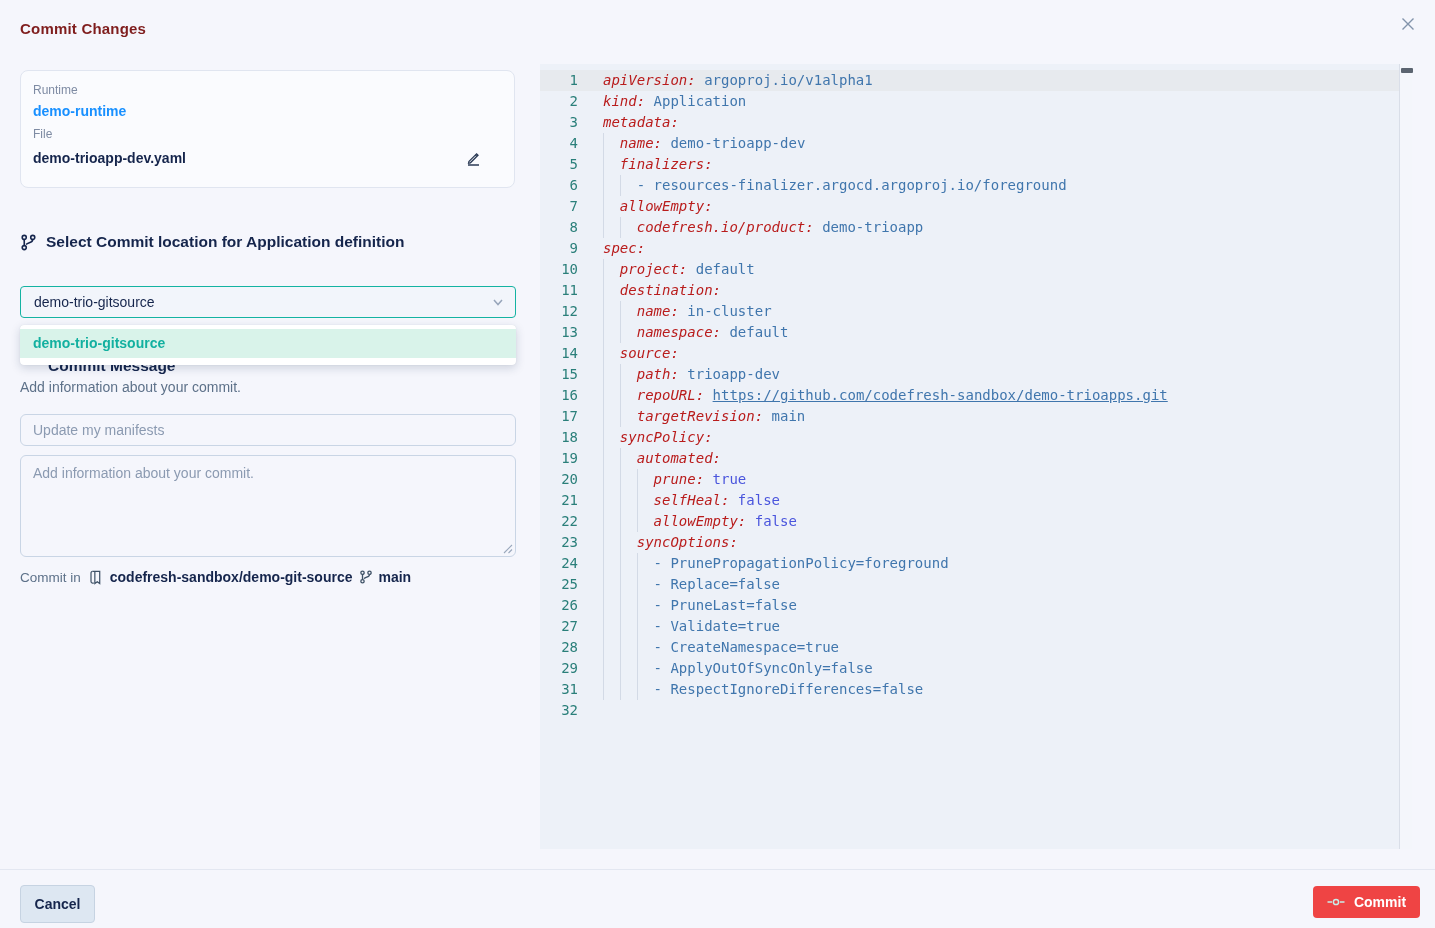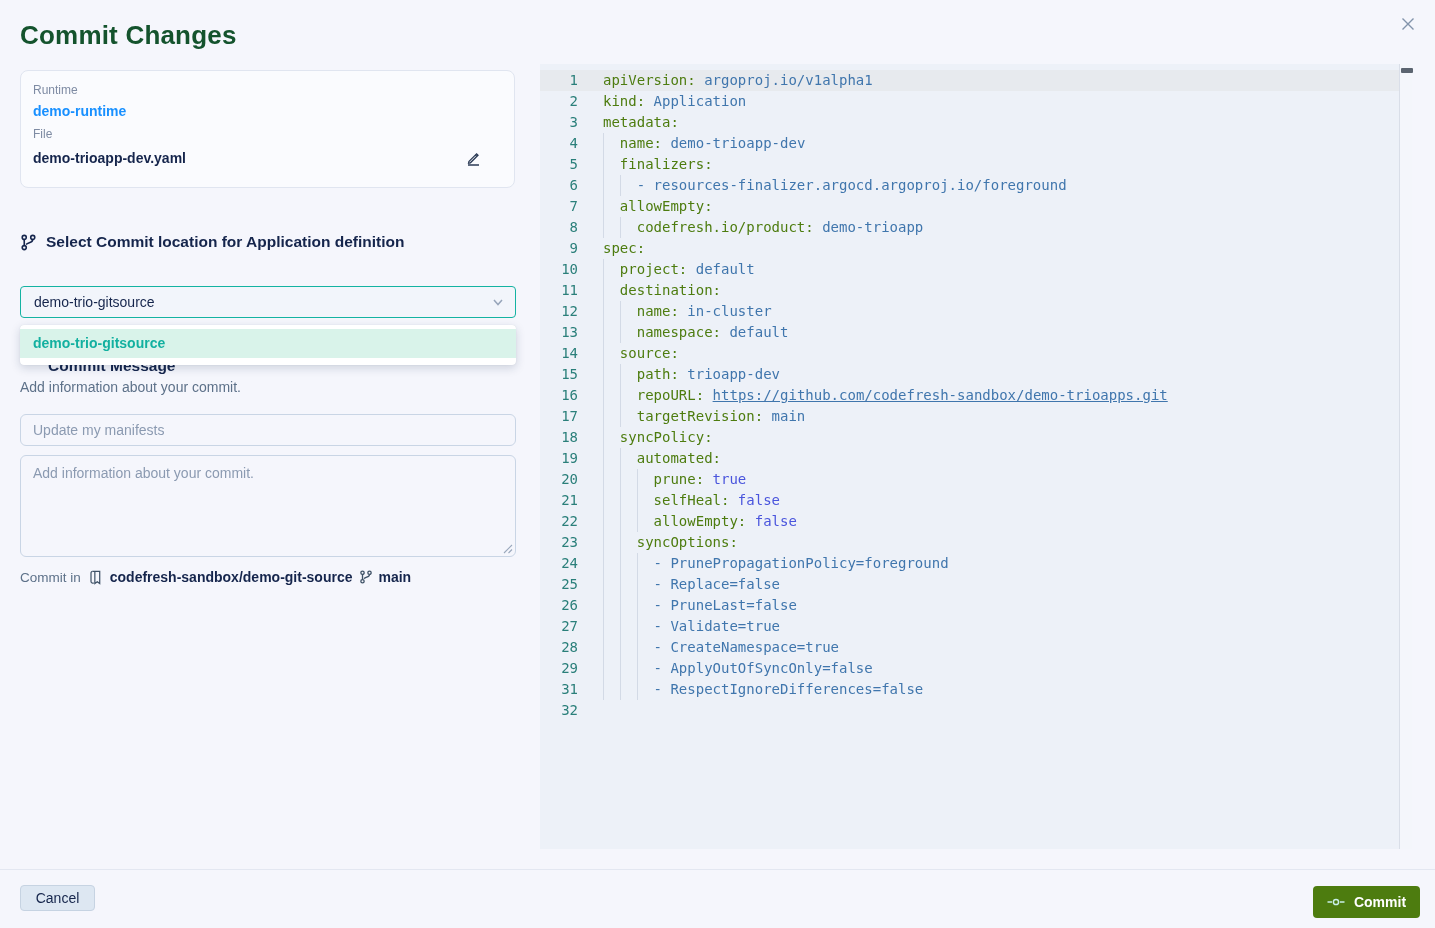--- a/index.html
+++ b/index.html
@@ -7,21 +7,21 @@
   body {
     font-family:"Liberation Sans", sans-serif;
     background:#f5f6fc;
     color:#1a2b4c;
     overflow:hidden;
     position:relative;
   }
   .abs { position:absolute; }
 
   
-  .dialog-title { left:20px; top:20px; font-size:26px; font-weight:700; color:#14532d; letter-spacing:.2px; }
+  .dialog-title { left:20px; top:20px; font-size:15px; font-weight:700; color:#7f1d1d; letter-spacing:.2px; }
   .close-btn { left:1397px; top:13px; width:22px; height:22px; cursor:pointer; display:flex; align-items:center; justify-content:center; }
 
   
   .left-col { left:20px; top:70px; width:495px; }
   .runtime-card {
     position:relative; width:495px; height:118px;
     background:#fafbfe; border:1px solid #e0e5f0; border-radius:8px;
     padding:10px 12px;
   }
   .field-label { font-size:12px; color:#7e8ba3; margin-top:2px; }
@@ -78,38 +78,38 @@
 
   
   .editor { left:540px; top:64px; width:872px; height:785px; background:#edf1f8; }
   .editor-inner { position:absolute; left:0; top:6px; width:859px;
     font-family:"DejaVu Sans Mono", monospace; font-size:14px; line-height:21px; }
   .code-line { display:flex; width:859px; white-space:pre; }
   .code-line.active { background:#e7eaee; }
   .lnum { width:38px; text-align:right; color:#2a7f7a; flex:0 0 38px; user-select:none; }
   .ltext { margin-left:25px; position:relative; }
   .guide { position:absolute; top:0; bottom:0; width:1px; background:rgba(27,59,111,.12); }
-  .t-key  { color:#4d7c0f; }
+  .t-key  { color:#b91c1c;font-style:italic; }
   .t-str  { color:#4076ad; }
   .t-bool { color:#4a55dd; }
   .t-url  { color:#4076ad; text-decoration:underline; cursor:pointer; }
   .sb-track { position:absolute; left:859px; top:0; width:13px; height:785px; background:#f4f6fb; border-left:1px solid #d9dee8; }
   .sb-thumb { position:absolute; left:1px; top:4px; width:12px; height:5px; background:#5b6470; border-radius:1px; cursor:pointer; }
 
   
   .footer { left:0; top:869px; width:1435px; height:59px; border-top:1px solid #e3e7f1; background:#f5f6fc; }
   .cancel-btn {
-    position:absolute; left:20px; top:15px; width:75px; height:26px;
+    position:absolute; left:20px; top:15px; width:75px; height:38px;
     background:#dde7f2; border:1px solid #c6d3e2; border-radius:4px;
-    font-size:14px; font-weight:400; color:#15254c; cursor:pointer;
+    font-size:14px; font-weight:700; color:#15254c; cursor:pointer;
     font-family:"Liberation Sans", sans-serif;
   }
   .commit-btn {
     position:absolute; left:1313px; top:16px; width:107px; height:32px;
-    background:#4d7c0f; border:none; border-radius:4px;
+    background:#ef4444; border:none; border-radius:4px;
     display:flex; align-items:center; justify-content:center; gap:9px;
     font-size:14px; font-weight:700; color:#ffffff; cursor:pointer;
     font-family:"Liberation Sans", sans-serif;
   }
   svg { display:block; }
 </style>
 </head>
 <body>
 
 <div class="abs dialog-title">Commit Changes</div>

